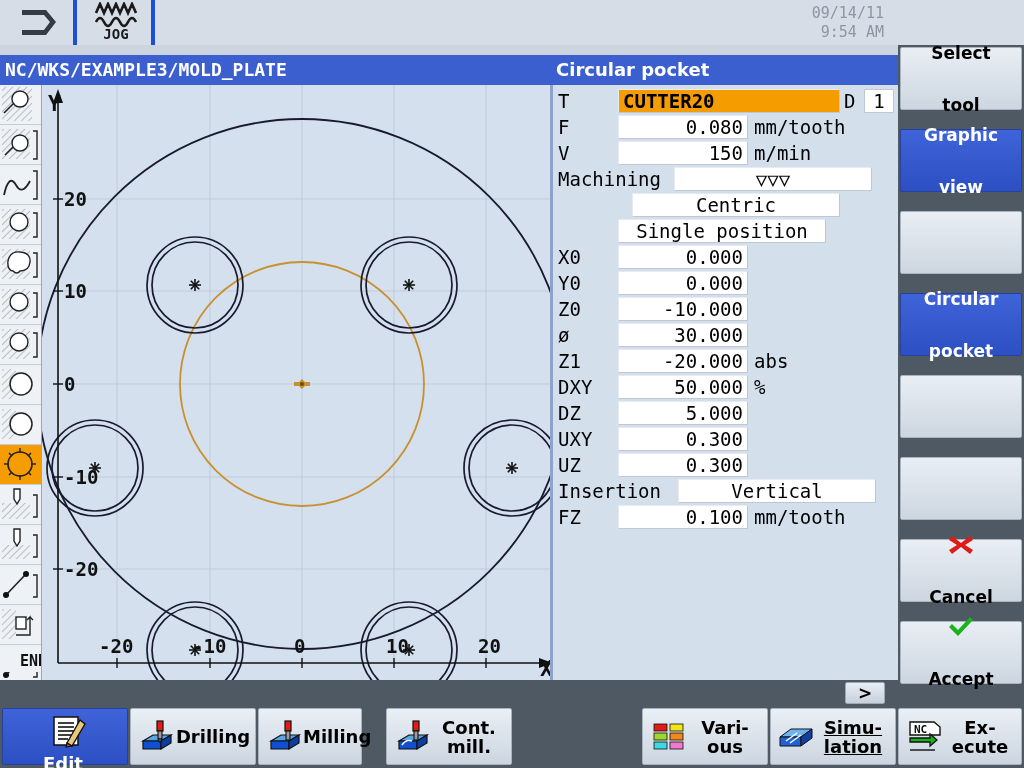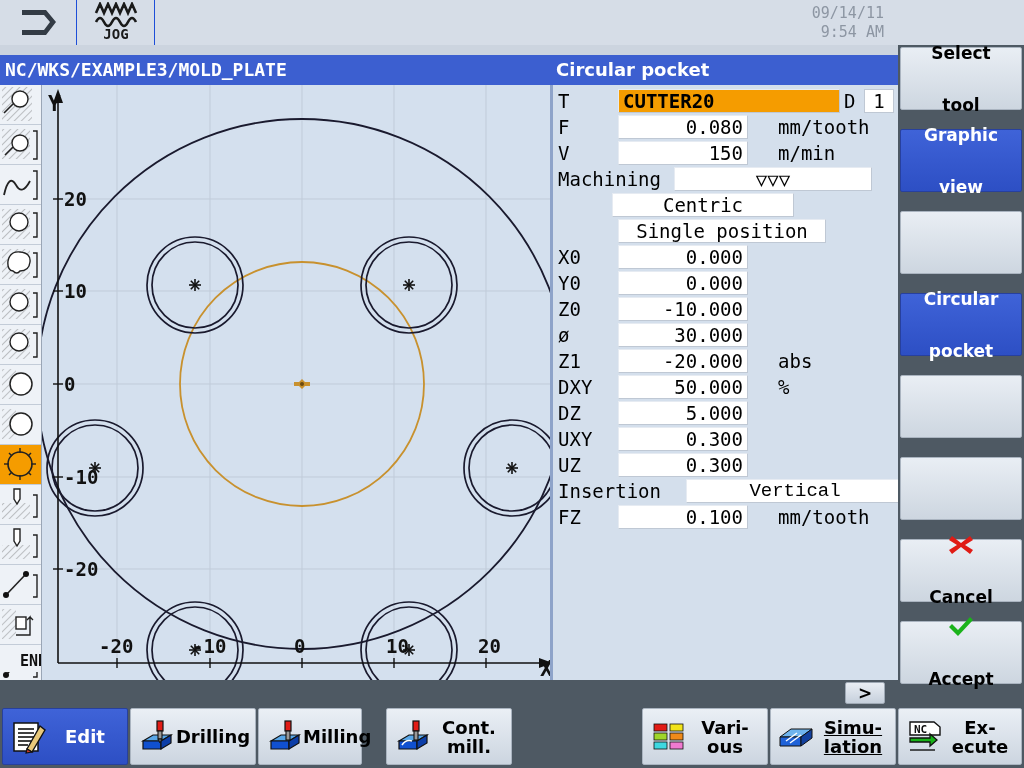--- a/index.html
+++ b/index.html
@@ -8,21 +8,21 @@
     font-family: "DejaVu Sans", "Liberation Sans", sans-serif;
     background: #ccd4df;
   }
   #screen { position: relative; width: 1024px; height: 768px; }
 
   
   #topbar {
     position: absolute; left: 0; top: 0; width: 1024px; height: 45px;
     background: #d6dde7;
   }
-  .topcell { position: absolute; top: 0; height: 45px; border-right: 1px solid #1d4ed8; }
+  .topcell { position: absolute; top: 0; height: 45px; border-right: 4px solid #1d4ed8; }
   #tc-mode { left: 0; width: 77px; }
   #tc-jog  { left: 77px; width: 78px; }
   #tc-rest { left: 155px; width: 745px; border-right: none; }
   #chan-arrow {
     position: absolute; left: 20px; top: 8px; width: 38px; height: 29px;
   }
   #jog-icon {
     position: absolute; left: 8px; top: 2px; width: 62px; height: 41px;
     text-align: center;
   }
@@ -106,21 +106,21 @@
     font-family: "DejaVu Sans Mono", "Liberation Mono", monospace;
     font-size: 19px; color: #000; line-height: 22px;
     padding: 0 4px; white-space: nowrap; overflow: hidden;
   }
   .pfield.num { left: 62px; width: 130px; text-align: right; }
   .pfield.hl { background: #f59c00; color: #000; font-weight: bold; text-align: left; left: 62px; width: 222px; }
   .pfield.ctr { text-align: center; }
   .punit {
     position: absolute; left: 198px; top: 2px;
     font-family: "DejaVu Sans Mono", "Liberation Mono", monospace;
-    font-size: 19px; color: #000; line-height: 22px; white-space: nowrap; margin-left: 24px;
+    font-size: 19px; color: #000; line-height: 22px; white-space: nowrap;
   }
   .pdlabel {
     position: absolute; left: 288px; top: 2px;
     font-family: "DejaVu Sans Mono", "Liberation Mono", monospace;
     font-size: 19px; color: #000; line-height: 22px;
   }
   .pdfield {
     position: absolute; left: 308px; top: 1px; width: 30px; height: 24px;
     background: #fff; border: 1px solid #bfc8d4;
     font-family: "DejaVu Sans Mono", "Liberation Mono", monospace;
@@ -164,21 +164,21 @@
     position: absolute; left: 0; top: 705px; width: 1024px; height: 63px;
     background: #4e5963;
   }
   .tk {
     position: absolute; top: 3px; height: 57px;
     background: linear-gradient(#eaeff5, #ccd5e0);
     border: 1px solid #aab4c0; border-radius: 2px;
     display: flex; align-items: center; justify-content: flex-start;
     color: #000; font-size: 18px; font-weight: bold;
   }
-  .tk.blue { background: linear-gradient(#3f63d8, #2d4fc4); color: #fff; border-color: #27409e; }
+  .tk.blue { background: linear-gradient(#3f63d8, #2d4fc4); color: #fff; border-color: #27409e; flex-direction: column; }
   .tk .tk-ico { width: 44px; flex: 0 0 44px; display: flex; align-items: center; justify-content: flex-end; }
   .tk .tk-lbl { flex: 1; text-align: center; padding-right: 4px; line-height: 21px; }
 </style>
 </head>
 <body>
 
 <div id="screen">
 
   <div id="topbar">
     <div class="topcell" id="tc-mode">
@@ -483,21 +483,21 @@
         <span class="pfield num">150</span>
         <span class="punit">m/min</span>
       </div>
 
       <div class="prow">
         <span class="plabel">Machining</span>
         <span class="pfield ctr" style="left:118px;width:198px;">▽▽▽</span>
       </div>
 
       <div class="prow">
-        <span class="pfield ctr" style="left:56px;width:182px;">Centric</span>
+        <span class="pfield ctr" style="left:76px;width:208px;">Centric</span>
       </div>
 
       <div class="prow">
         <span class="pfield ctr" style="left:62px;width:208px;">Single position</span>
       </div>
 
       <div class="prow">
         <span class="plabel">X0</span>
         <span class="pfield num">0.000</span>
         <span class="punit"></span>
@@ -538,21 +538,21 @@
         <span class="punit"></span>
       </div>
       <div class="prow">
         <span class="plabel">UZ</span>
         <span class="pfield num">0.300</span>
         <span class="punit"></span>
       </div>
 
       <div class="prow">
         <span class="plabel">Insertion</span>
-        <span class="pfield ctr" style="left:130px;width:218px;font-family:Liberation Mono, monospace;">Vertical</span>
+        <span class="pfield ctr" style="left:122px;width:198px;">Vertical</span>
       </div>
 
       <div class="prow">
         <span class="plabel">FZ</span>
         <span class="pfield num">0.100</span>
         <span class="punit">mm/tooth</span>
       </div>
 
     </div>
   </div>

